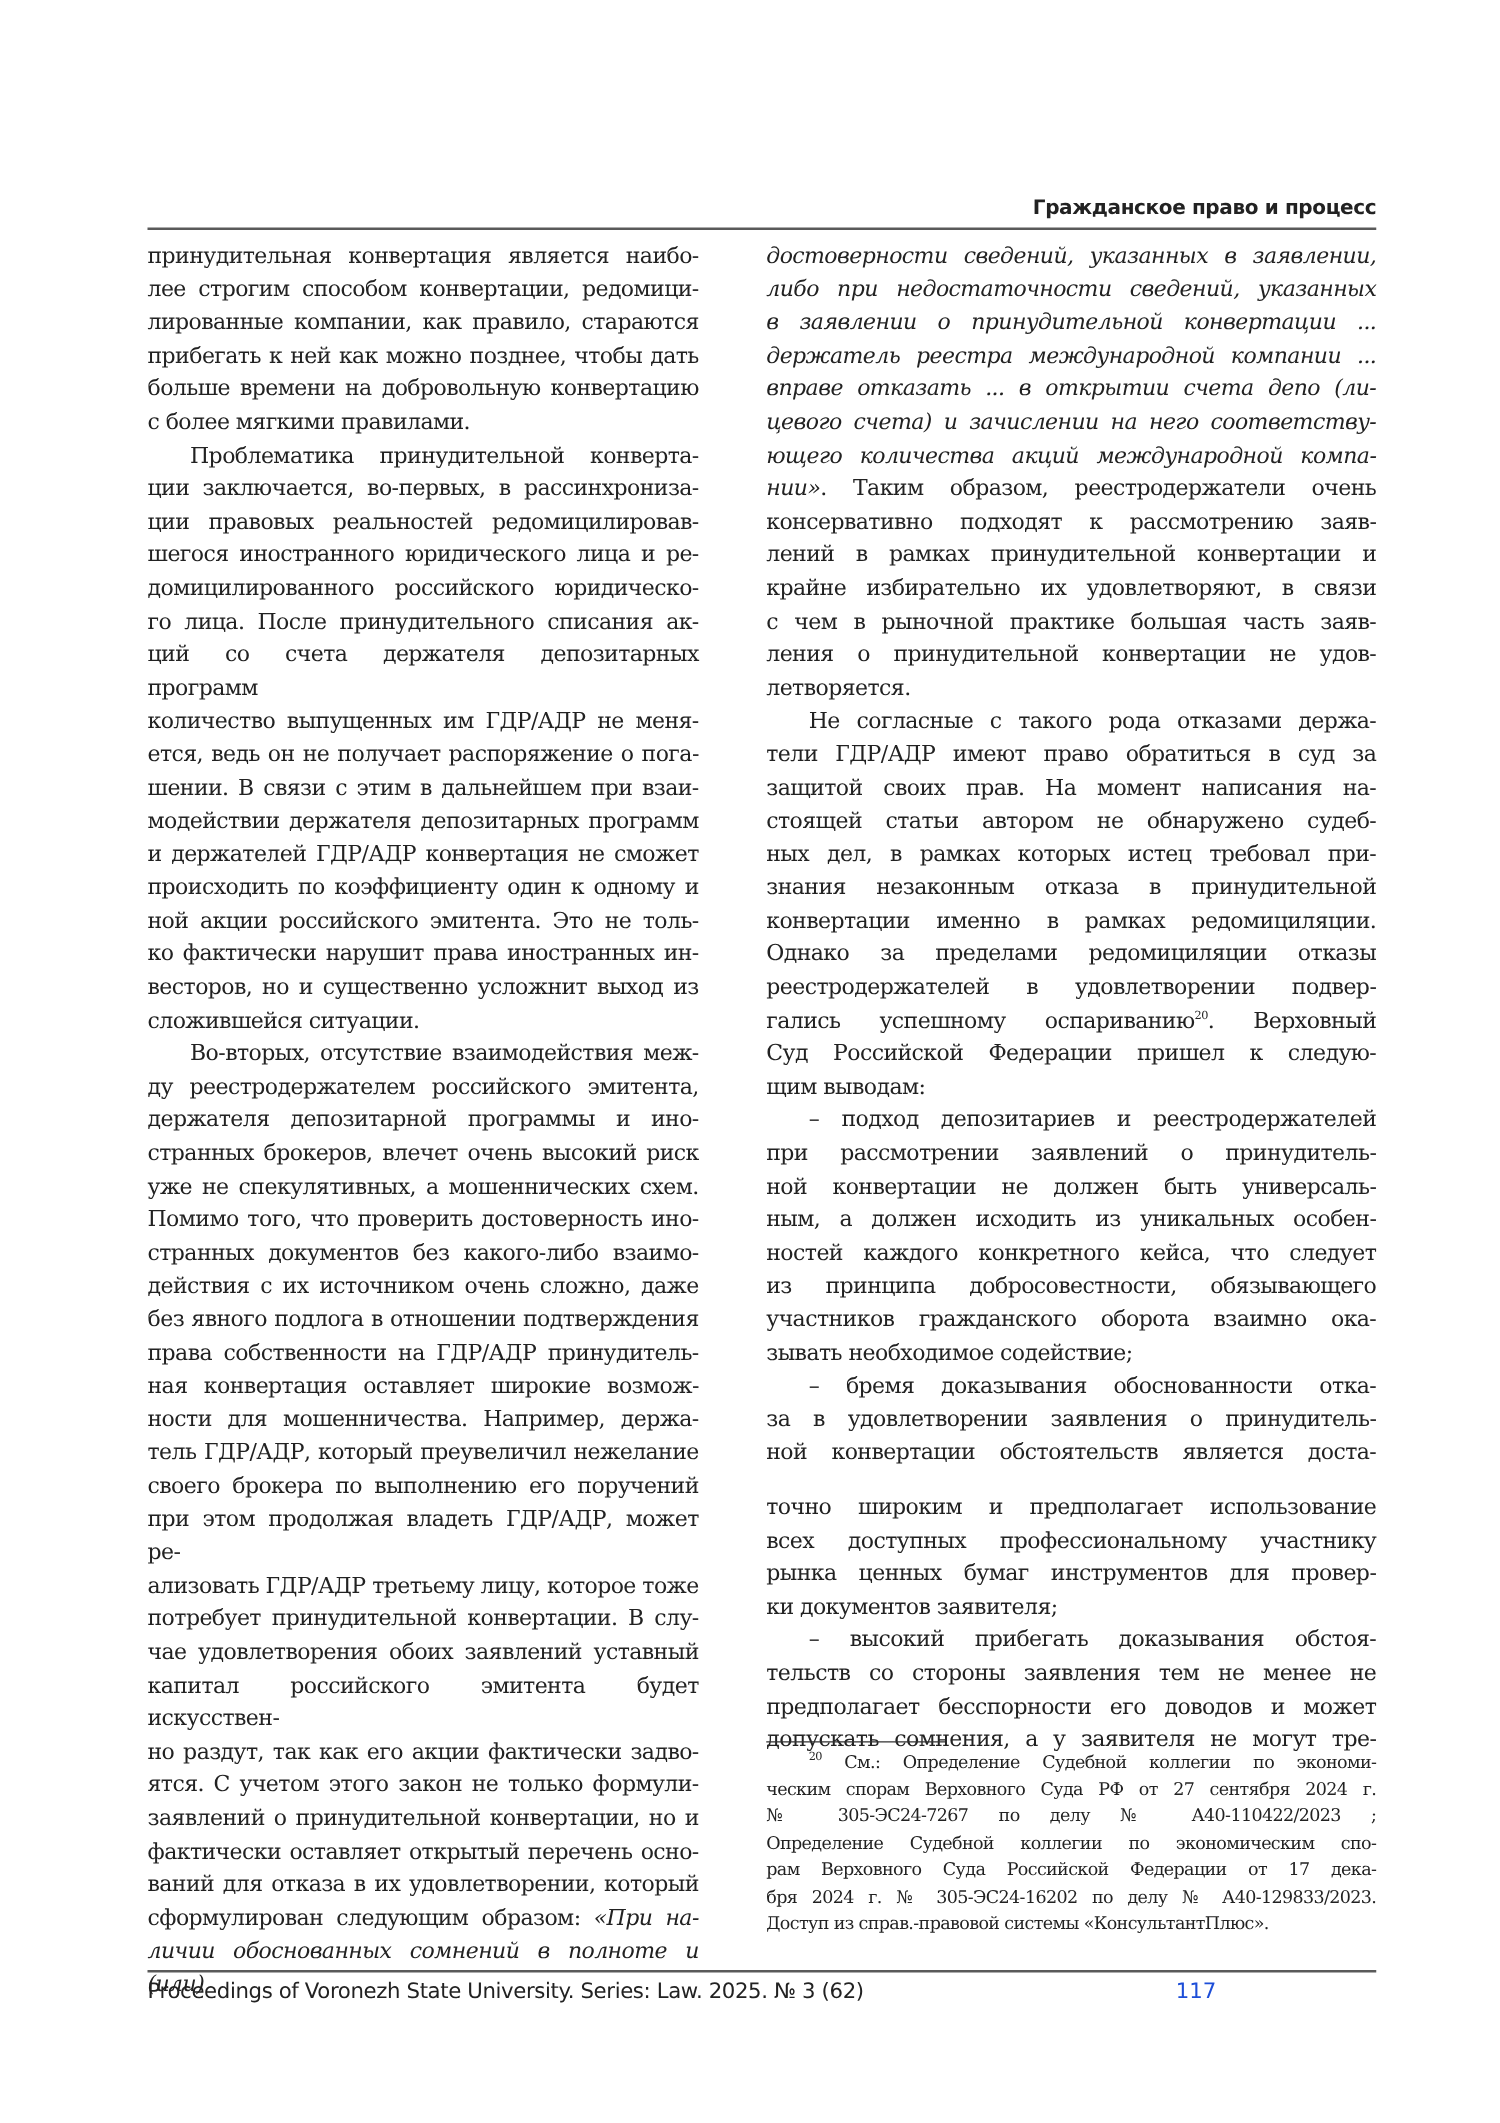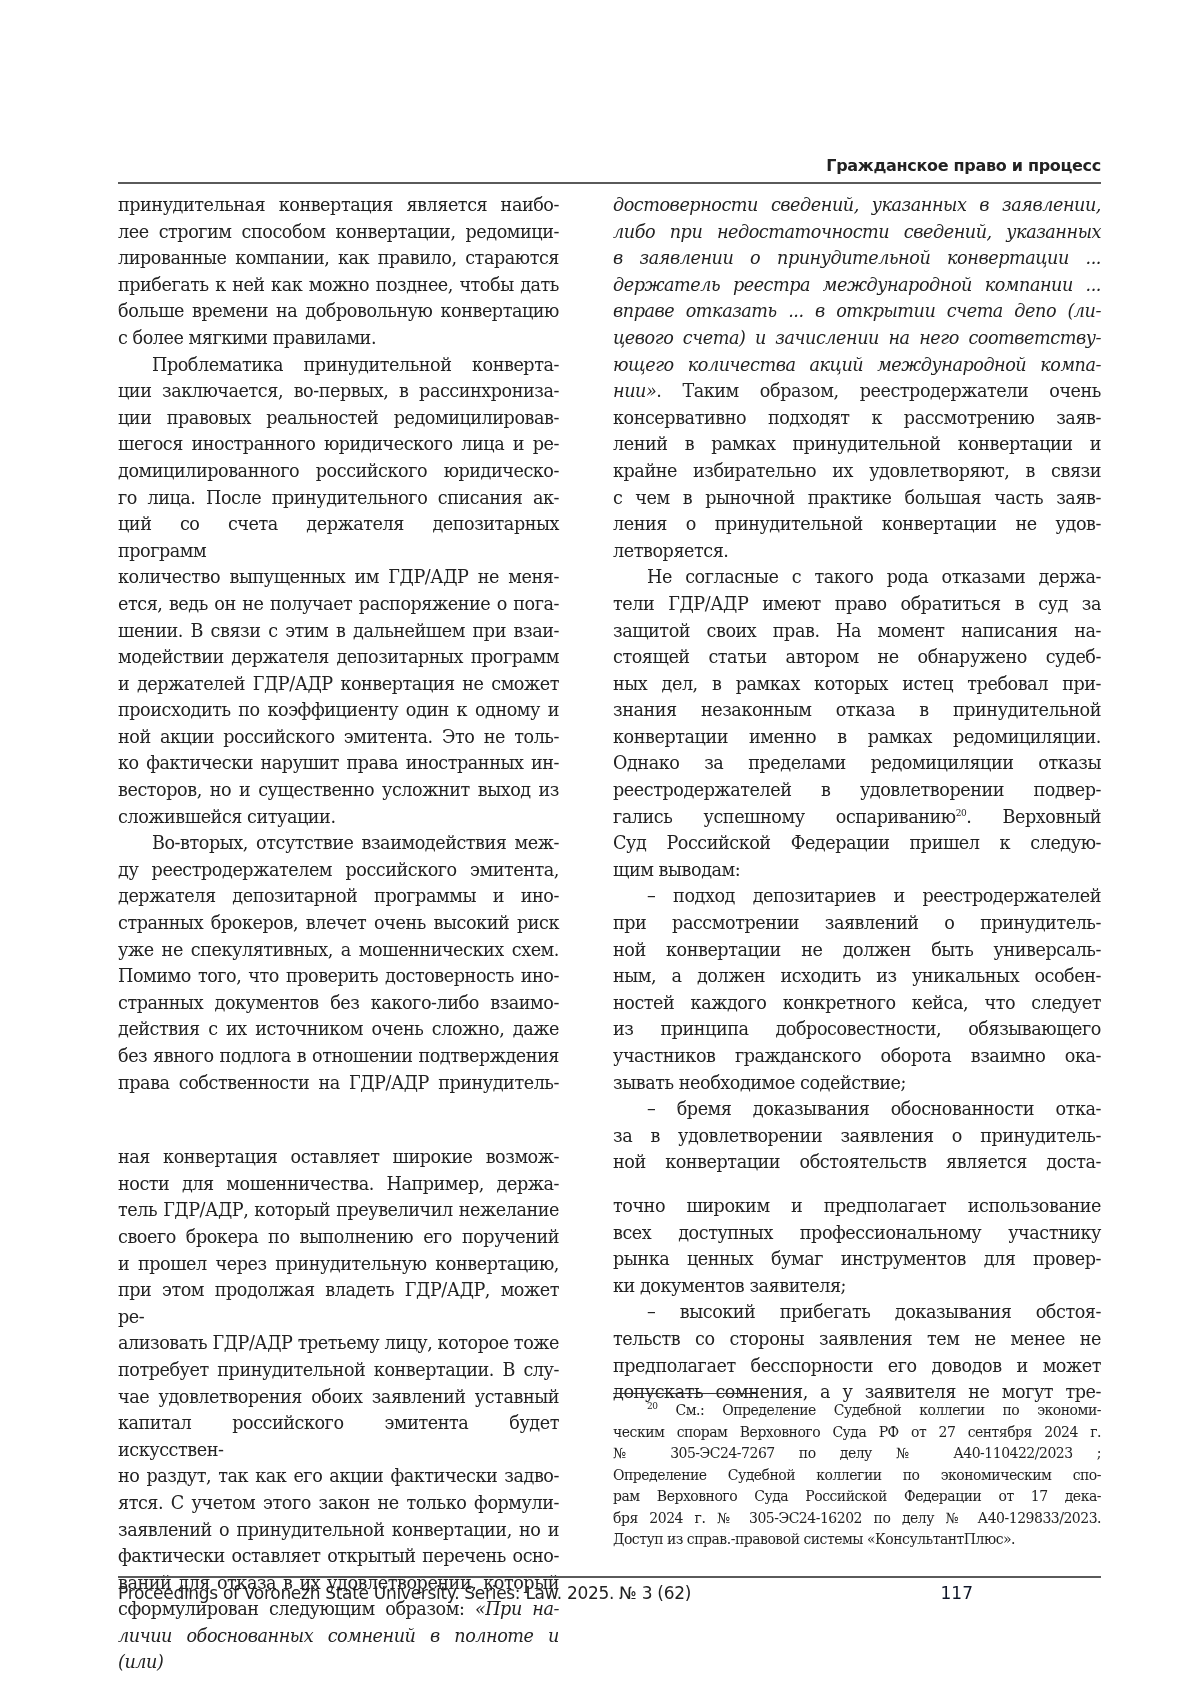--- a/index.html
+++ b/index.html
@@ -29,21 +29,21 @@
   }
   .footnote .line.indent { padding-left: 34px; }
   sup { font-size: 9px; line-height: 0; vertical-align: super; }
   .foot-rule { position: absolute; left: 118px; width: 983px; top: 1576px; border-top: 2px solid #5a5a5a; }
   .footer-left {
     position: absolute; left: 118px; top: 1583px;
     font-family: "DejaVu Sans", sans-serif; font-size: 17px; color: #222; letter-spacing: -0.3px;
   }
   .footer-right {
     position: absolute; right: 99px; top: 1583px;
-    font-family: "DejaVu Sans", sans-serif; font-size: 17px; color: #0f172a;
+    font-family: "DejaVu Sans", sans-serif; font-size: 17px; color: #1d4ed8;
   }
 </style>
 </head>
 <body>
 
 <div class="page">
   <div class="running-head">Гражданское право и процесс</div>
   <div class="head-rule"></div>
 
   <div class="col col-left" id="left-col">
@@ -73,25 +73,24 @@
       <span class="line indent" style="display: block; text-align: justify; text-align-last: justify; white-space: normal;"><span>Во-вторых, отсутствие взаимодействия меж-</span></span>
       <span class="line" style="display: block; text-align: justify; text-align-last: justify; white-space: normal;"><span>ду реестродержателем российского эмитента,</span></span>
       <span class="line" style="display: block; text-align: justify; text-align-last: justify; white-space: normal;"><span>держателя депозитарной программы и ино-</span></span>
       <span class="line" style="display: block; text-align: justify; text-align-last: justify; white-space: normal;"><span>странных брокеров, влечет очень высокий риск</span></span>
       <span class="line" style="display: block; text-align: justify; text-align-last: justify; white-space: normal;"><span>уже не спекулятивных, а мошеннических схем.</span></span>
       <span class="line" style="display: block; text-align: justify; text-align-last: justify; white-space: normal;"><span>Помимо того, что проверить достоверность ино-</span></span>
       <span class="line" style="display: block; text-align: justify; text-align-last: justify; white-space: normal;"><span>странных документов без какого-либо взаимо-</span></span>
       <span class="line" style="display: block; text-align: justify; text-align-last: justify; white-space: normal;"><span>действия с их источником очень сложно, даже</span></span>
       <span class="line" style="display: block; text-align: justify; text-align-last: justify; white-space: normal;"><span>без явного подлога в отношении подтверждения</span></span>
       <span class="line" style="display: block; text-align: justify; text-align-last: justify; white-space: normal;"><span>права собственности на ГДР/АДР принудитель-</span></span>
-      <span class="line" style="display: block; text-align: justify; text-align-last: justify; white-space: normal; margin-top: 48px;"><span>ная конвертация оставляет широкие возмож-</span></span>
+      <span class="line" style="display: block; text-align: justify; text-align-last: justify; white-space: normal;"><span>ная конвертация оставляет широкие возмож-</span></span>
       <span class="line" style="display: block; text-align: justify; text-align-last: justify; white-space: normal;"><span>ности для мошенничества. Например, держа-</span></span>
       <span class="line" style="display: block; text-align: justify; text-align-last: justify; white-space: normal;"><span>тель ГДР/АДР, который преувеличил нежелание</span></span>
       <span class="line" style="display: block; text-align: justify; text-align-last: justify; white-space: normal;"><span>своего брокера по выполнению его поручений</span></span>
-      <span class="line" style="display: block; text-align: justify; text-align-last: justify; white-space: normal;"><span>и прошел через принудительную конвертацию,</span></span>
       <span class="line" style="display: block; text-align: justify; text-align-last: justify; white-space: normal;"><span>при этом продолжая владеть ГДР/АДР, может ре-</span></span>
       <span class="line" style="display: block; text-align: justify; text-align-last: justify; white-space: normal;"><span>ализовать ГДР/АДР третьему лицу, которое тоже</span></span>
       <span class="line" style="display: block; text-align: justify; text-align-last: justify; white-space: normal;"><span>потребует принудительной конвертации. В слу-</span></span>
       <span class="line" style="display: block; text-align: justify; text-align-last: justify; white-space: normal;"><span>чае удовлетворения обоих заявлений уставный</span></span>
       <span class="line" style="display: block; text-align: justify; text-align-last: justify; white-space: normal;"><span>капитал российского эмитента будет искусствен-</span></span>
       <span class="line" style="display: block; text-align: justify; text-align-last: justify; white-space: normal;"><span>но раздут, так как его акции фактически задво-</span></span>
       <span class="line" style="display: block; text-align: justify; text-align-last: justify; white-space: normal;"><span>ятся. С учетом этого закон не только формули-</span></span>
       <span class="line" style="display: block; text-align: justify; text-align-last: justify; white-space: normal;"><span>заявлений о принудительной конвертации, но и</span></span>
       <span class="line" style="display: block; text-align: justify; text-align-last: justify; white-space: normal;"><span>фактически оставляет открытый перечень осно-</span></span>
       <span class="line" style="display: block; text-align: justify; text-align-last: justify; white-space: normal;"><span>ваний для отказа в их удовлетворении, который</span></span>

